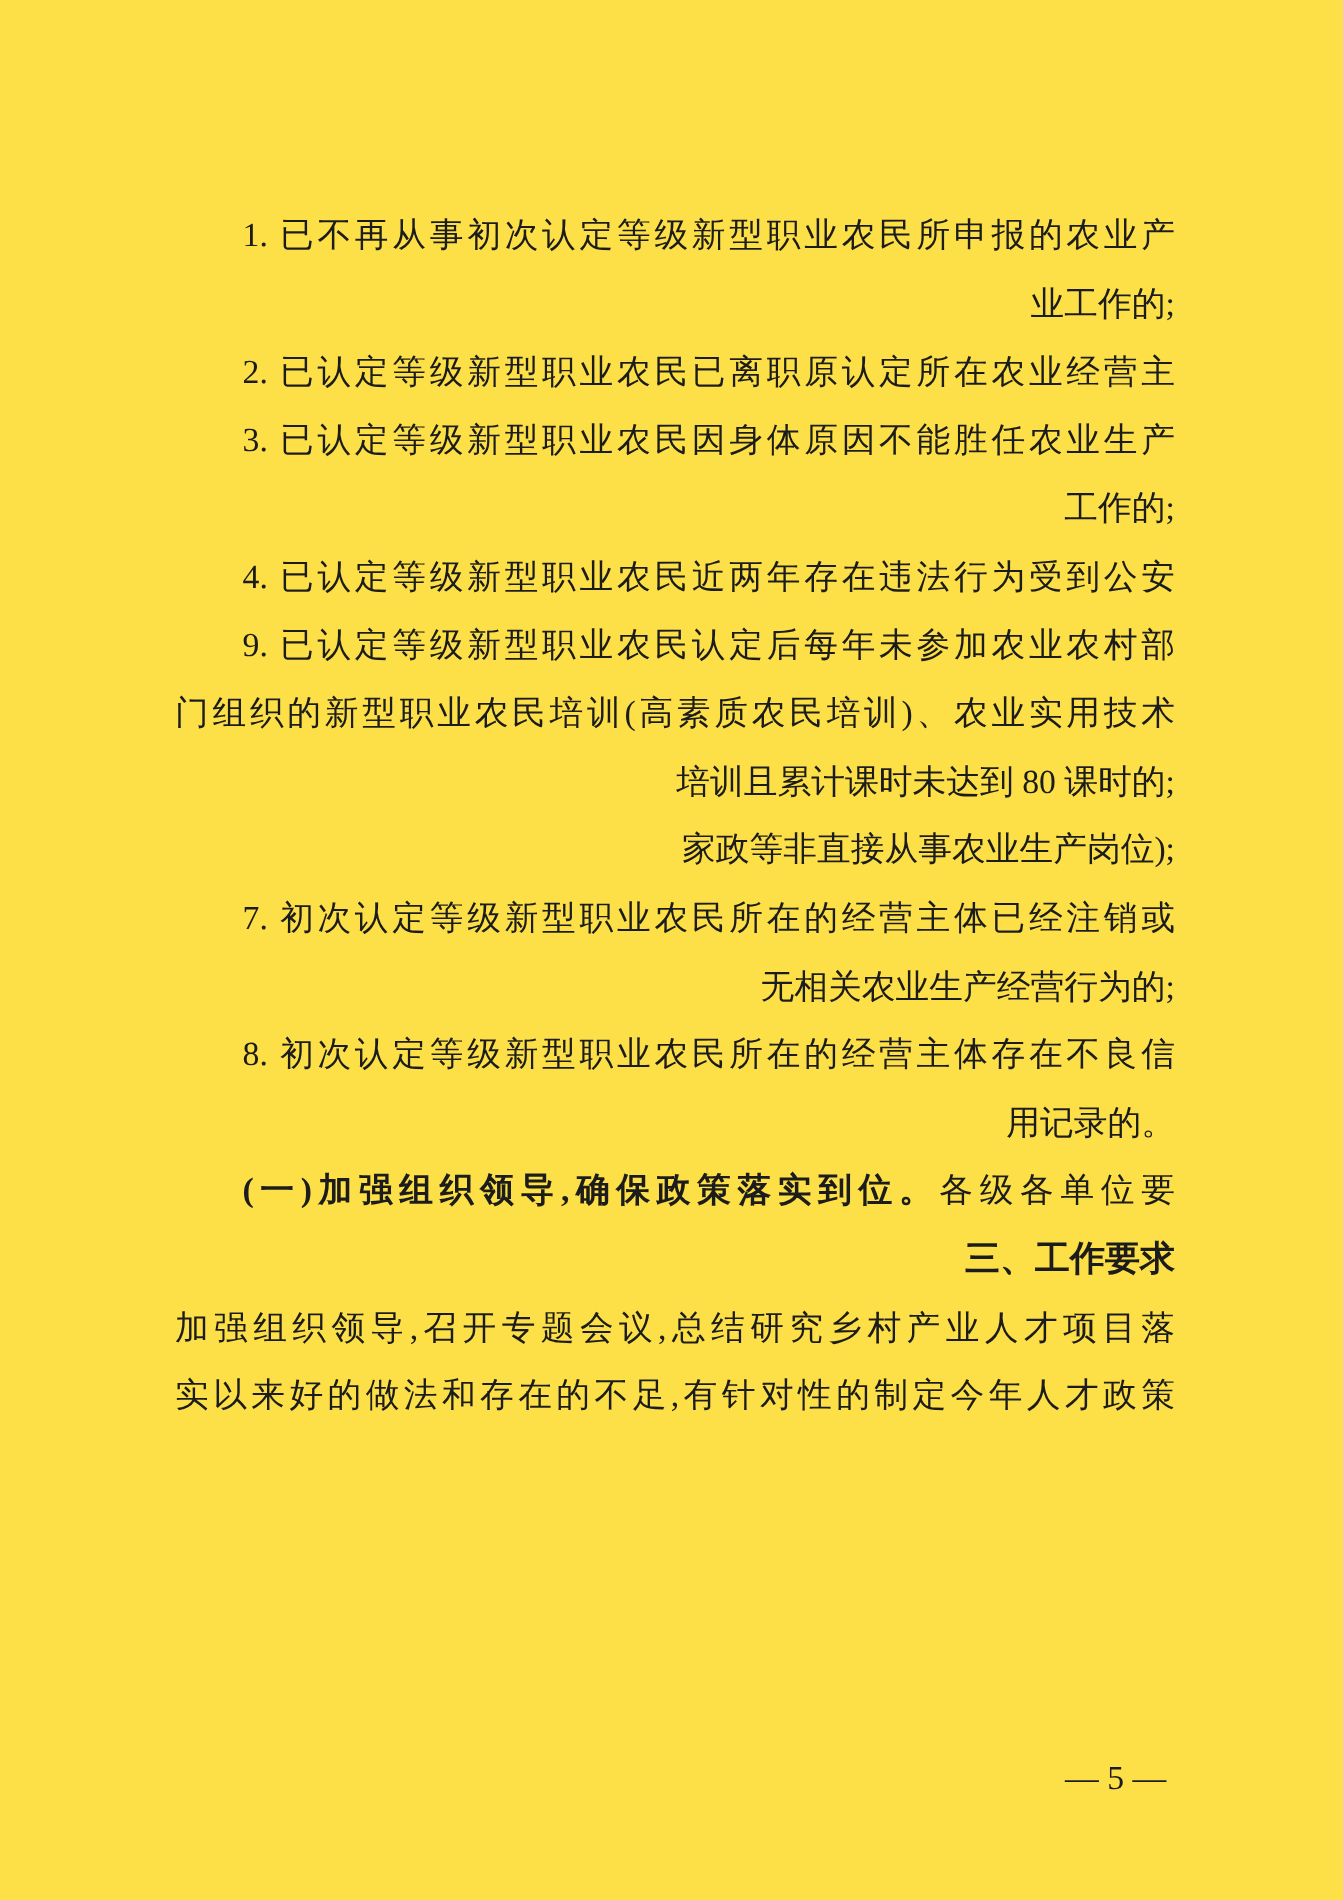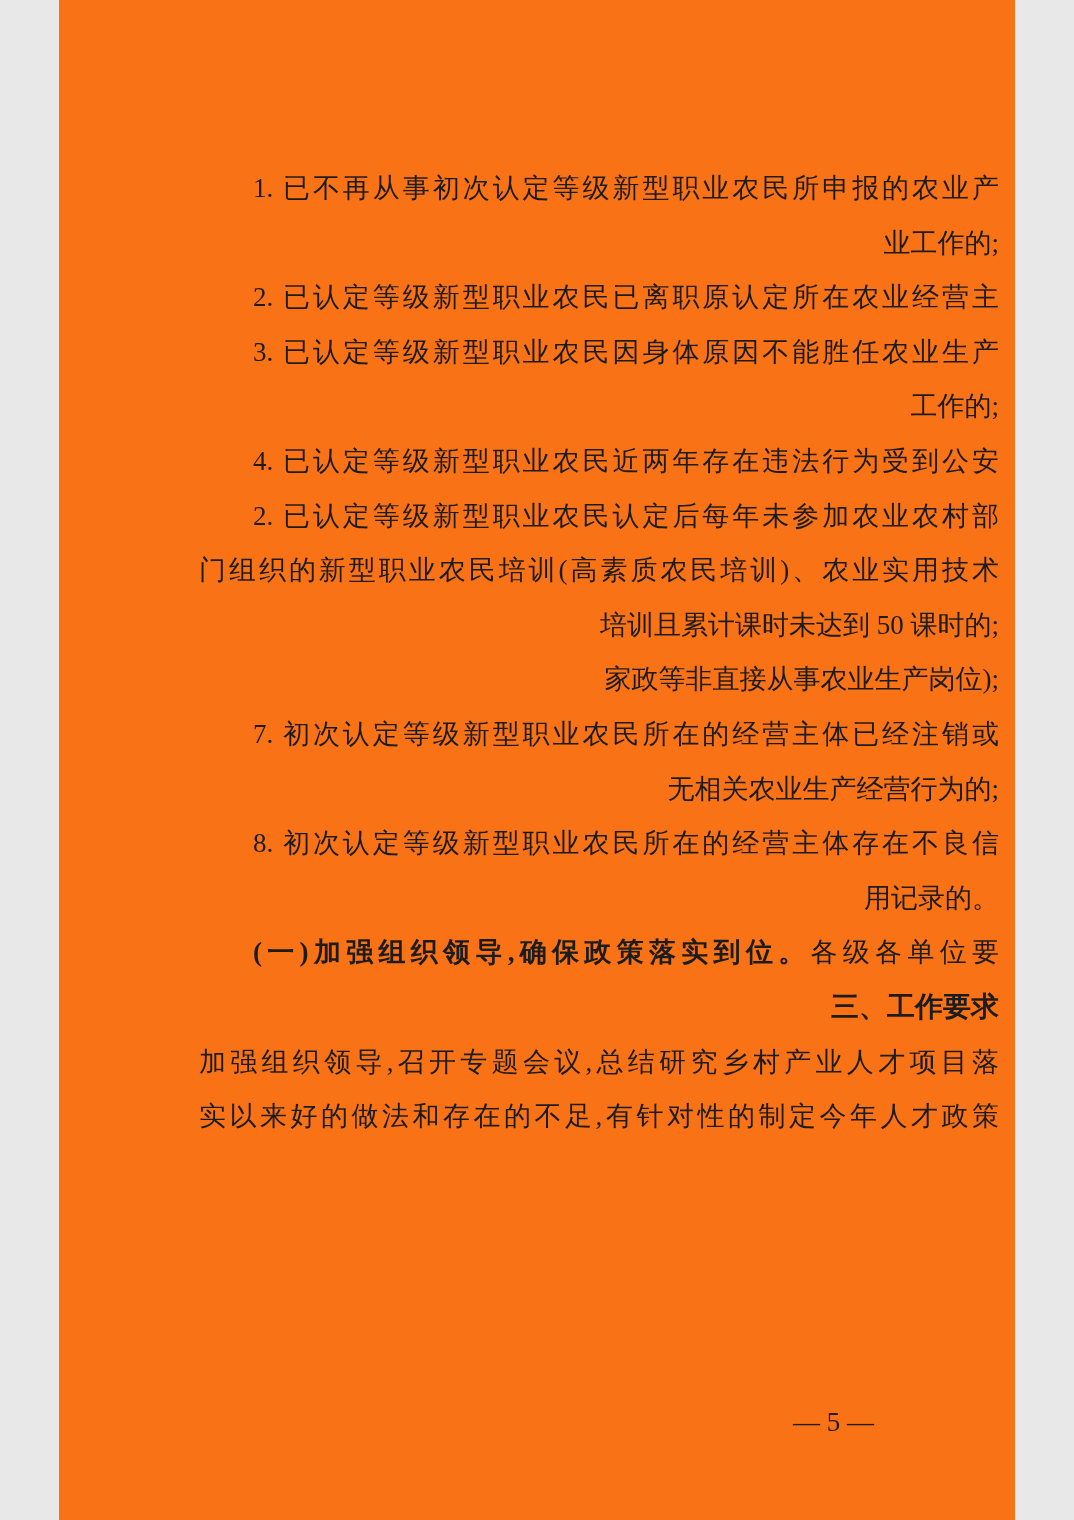--- a/index.html
+++ b/index.html
@@ -1,20 +1,20 @@
 <!DOCTYPE html>
 <html><head>
 <meta charset="utf-8">
 <style>
   html, body { margin: 0; padding: 0; background: #e8e8e8; }
   .page {
     position: relative;
-    width: 956px;
+    width: 1074px;
     height: 1520px;
-    background: #f97316;
+    background: #fde047;
     font-family: "Liberation Serif", "DejaVu Serif", serif;
     color: #1c1c1c;
     overflow: hidden;
     margin: 0 auto;
   }
   .text-block {
     position: absolute;
     left: 140px;
     top: 161px;
     width: 800px;
@@ -55,23 +55,23 @@
 <body>
 
 <div class="page">
   <div class="text-block">
       <div class="line indent full">1. 已不再从事初次认定等级新型职业农民所申报的农业产</div>
       <div class="line">业工作的;</div>
       <div class="line indent full">2. 已认定等级新型职业农民已离职原认定所在农业经营主</div>
       <div class="line indent full">3. 已认定等级新型职业农民因身体原因不能胜任农业生产</div>
       <div class="line">工作的;</div>
       <div class="line indent full">4. 已认定等级新型职业农民近两年存在违法行为受到公安</div>
-      <div class="line indent full">2. 已认定等级新型职业农民认定后每年未参加农业农村部</div>
+      <div class="line indent full">9. 已认定等级新型职业农民认定后每年未参加农业农村部</div>
       <div class="line full">门组织的新型职业农民培训(高素质农民培训)、农业实用技术</div>
-      <div class="line">培训且累计课时未达到 50 课时的;</div>
+      <div class="line">培训且累计课时未达到 80 课时的;</div>
       <div class="line">家政等非直接从事农业生产岗位);</div>
       <div class="line indent full">7. 初次认定等级新型职业农民所在的经营主体已经注销或</div>
       <div class="line">无相关农业生产经营行为的;</div>
       <div class="line indent full">8. 初次认定等级新型职业农民所在的经营主体存在不良信</div>
       <div class="line">用记录的。</div>
       <div class="line indent full"><span class="bold-lead">(一)加强组织领导,确保政策落实到位。</span><span>各级各单位要</span></div>
       <div class="line indent heading">三、工作要求</div>
       <div class="line full">加强组织领导,召开专题会议,总结研究乡村产业人才项目落</div>
       <div class="line full">实以来好的做法和存在的不足,有针对性的制定今年人才政策</div>
     </div>

